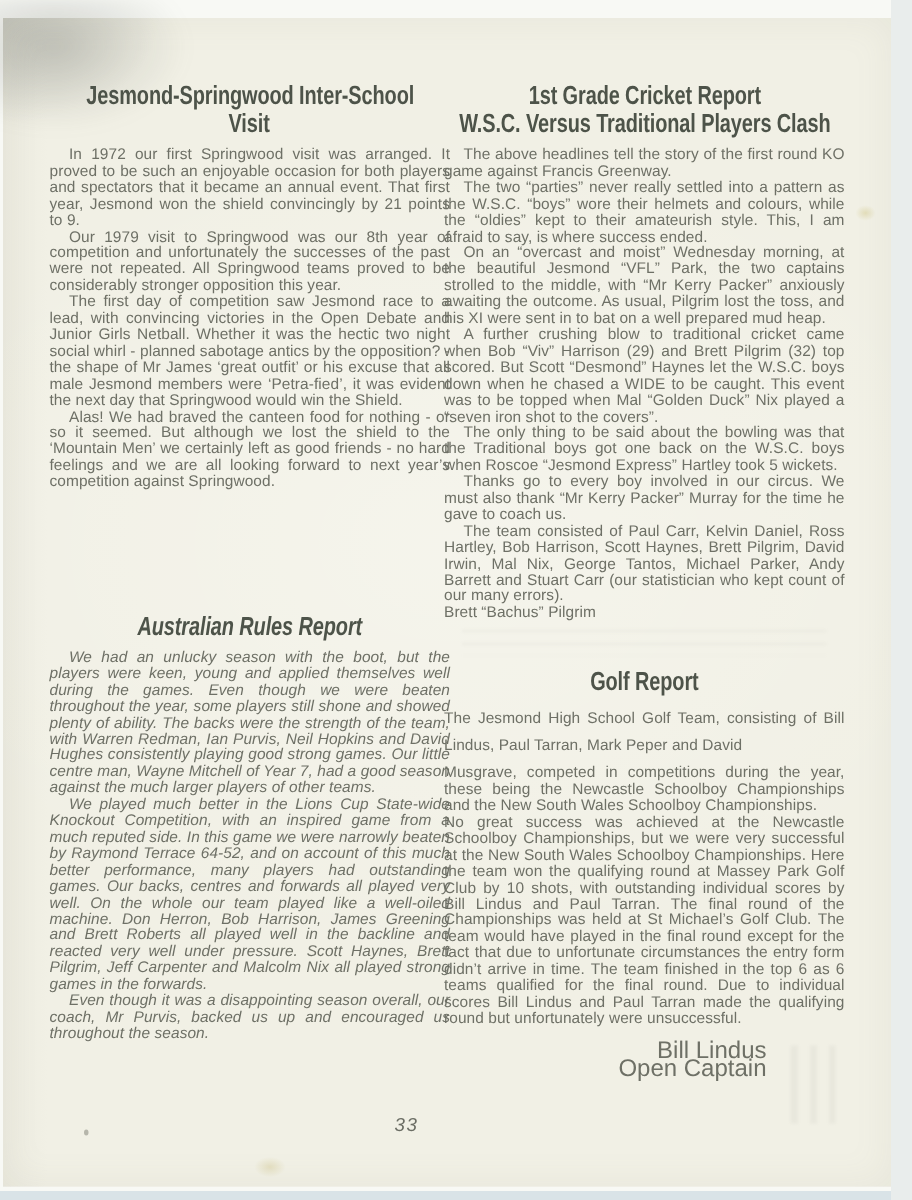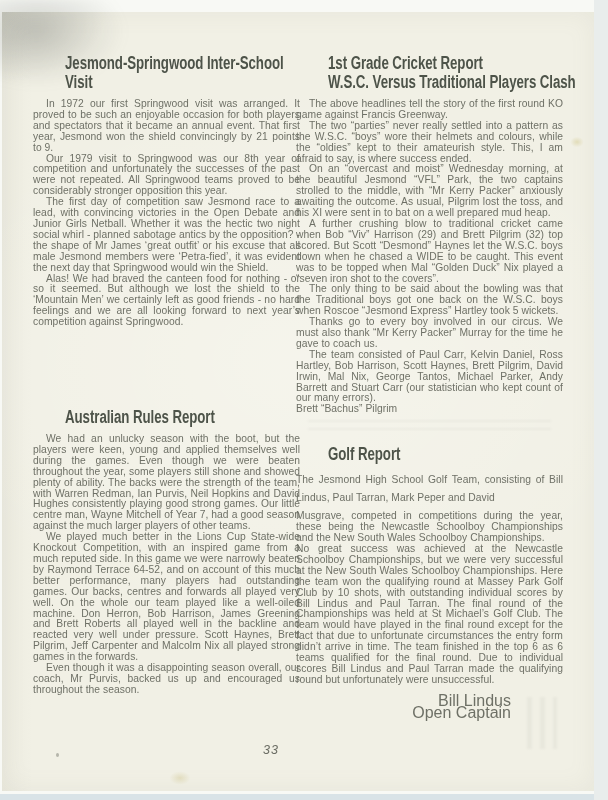--- a/index.html
+++ b/index.html
@@ -23,30 +23,30 @@
     box-shadow: inset 0 0 25px rgba(150,148,130,0.10);
   }
   .corner-shade{
     position:absolute;left:-18px;top:-14px;width:150px;height:95px;
     background:radial-gradient(ellipse at 35% 35%, rgba(98,102,96,0.26), rgba(98,102,96,0) 65%);
     filter:blur(5px);pointer-events:none;
   }
   .col{position:absolute;top:42px;width:267px;}
   .col--left{left:31px;}
   .col--right{left:294px;}
-  .headline{display:flex;flex-direction:column;margin:0 0 7px 0;color:#4d5349;}
+  .headline{display:flex;flex-direction:column;align-items:center;margin:0 0 7px 0;color:#4d5349;}
   .tline{font-weight:bold;font-size:17.5px;line-height:19px;white-space:nowrap;
          transform:scaleX(0.76);transform-origin:50% 50%;letter-spacing:-0.1px;}
   .article p{
     margin:0;font-size:10.3px;line-height:10.9px;color:#6e7066;
     text-align:justify;text-indent:13px;letter-spacing:0.05px;
   }
   .article p.noindent{text-indent:0;}
   .article p.spaced{line-height:17.5px;margin-bottom:5px;}
-  .article--rules{margin-top:80px;}
+  .article--rules{margin-top:80px;font-style:italic;}
   .article--golf{margin-top:8px;}
   .byline{font-size:16px;line-height:12px;color:#6e7066;text-align:right;}
   .byline--cricket{margin-top:5px;padding-right:52px;text-indent:0 !important;}
   .byline--kevin{margin-top:2px;padding-right:18px;text-indent:0 !important;}
   .byline--golf{margin-top:9px;padding-right:52px;}
   .bleed{
     height:17px;margin:5px 12px 0 12px;filter:blur(1px);opacity:0.55;
     background:repeating-linear-gradient(180deg, rgba(150,150,140,0.16) 0, rgba(150,150,140,0.16) 1.6px, rgba(0,0,0,0) 1.6px, rgba(0,0,0,0) 8.5px);
   }
   .bleed-vertical{

